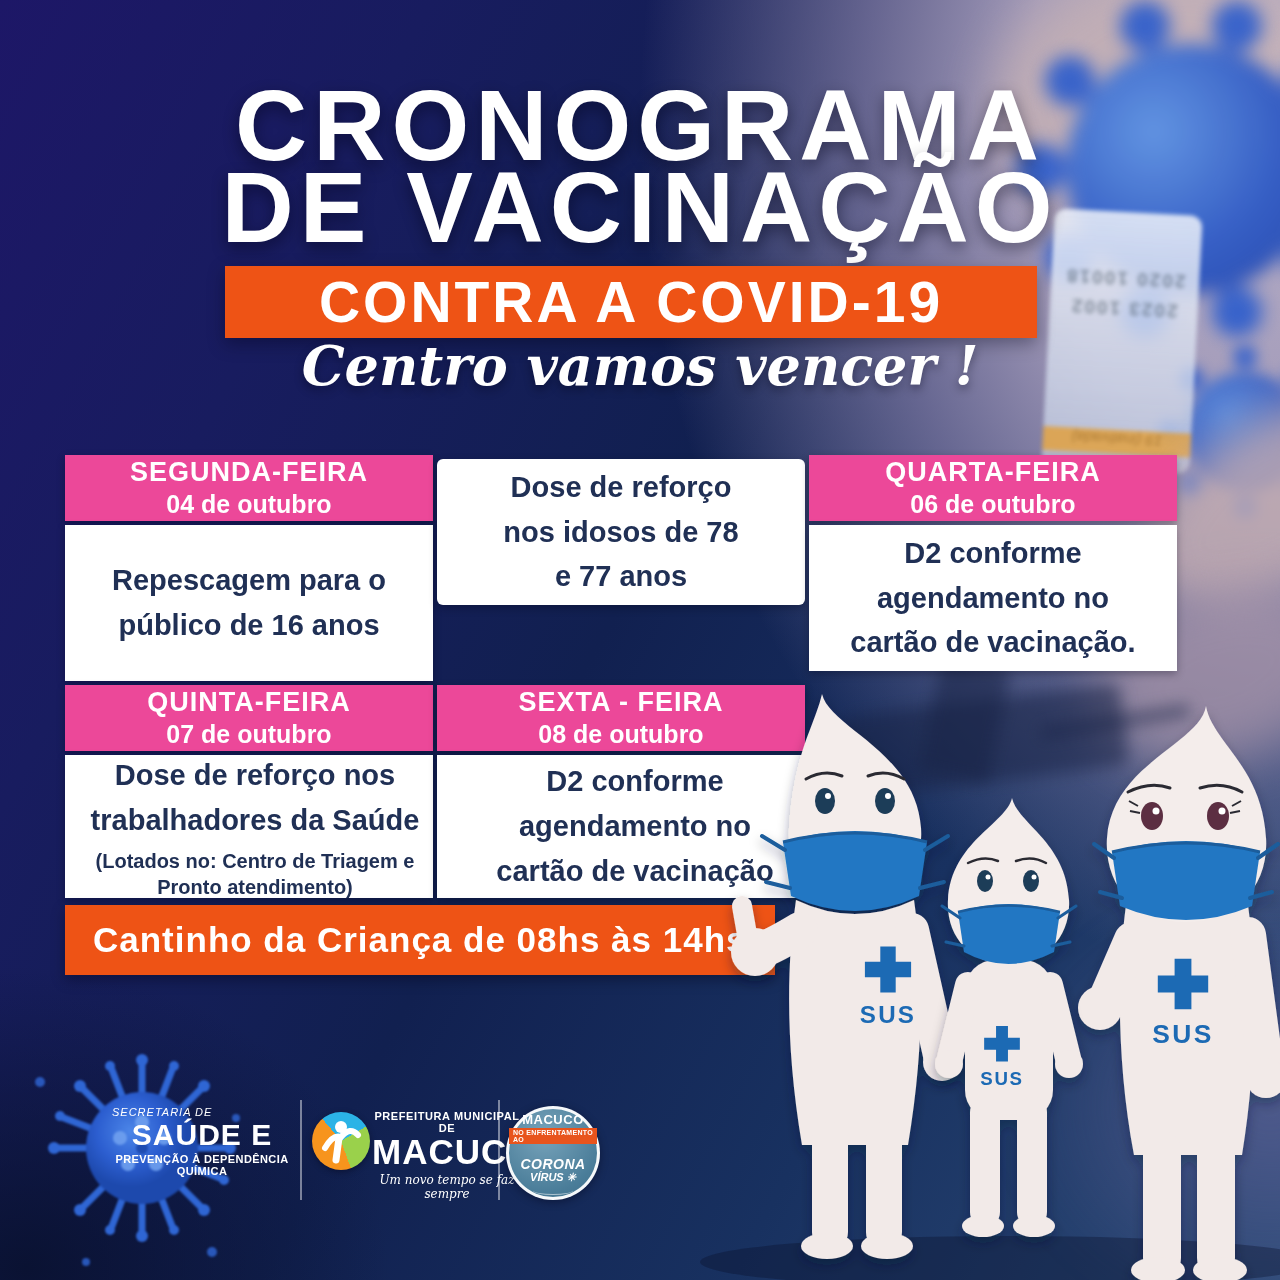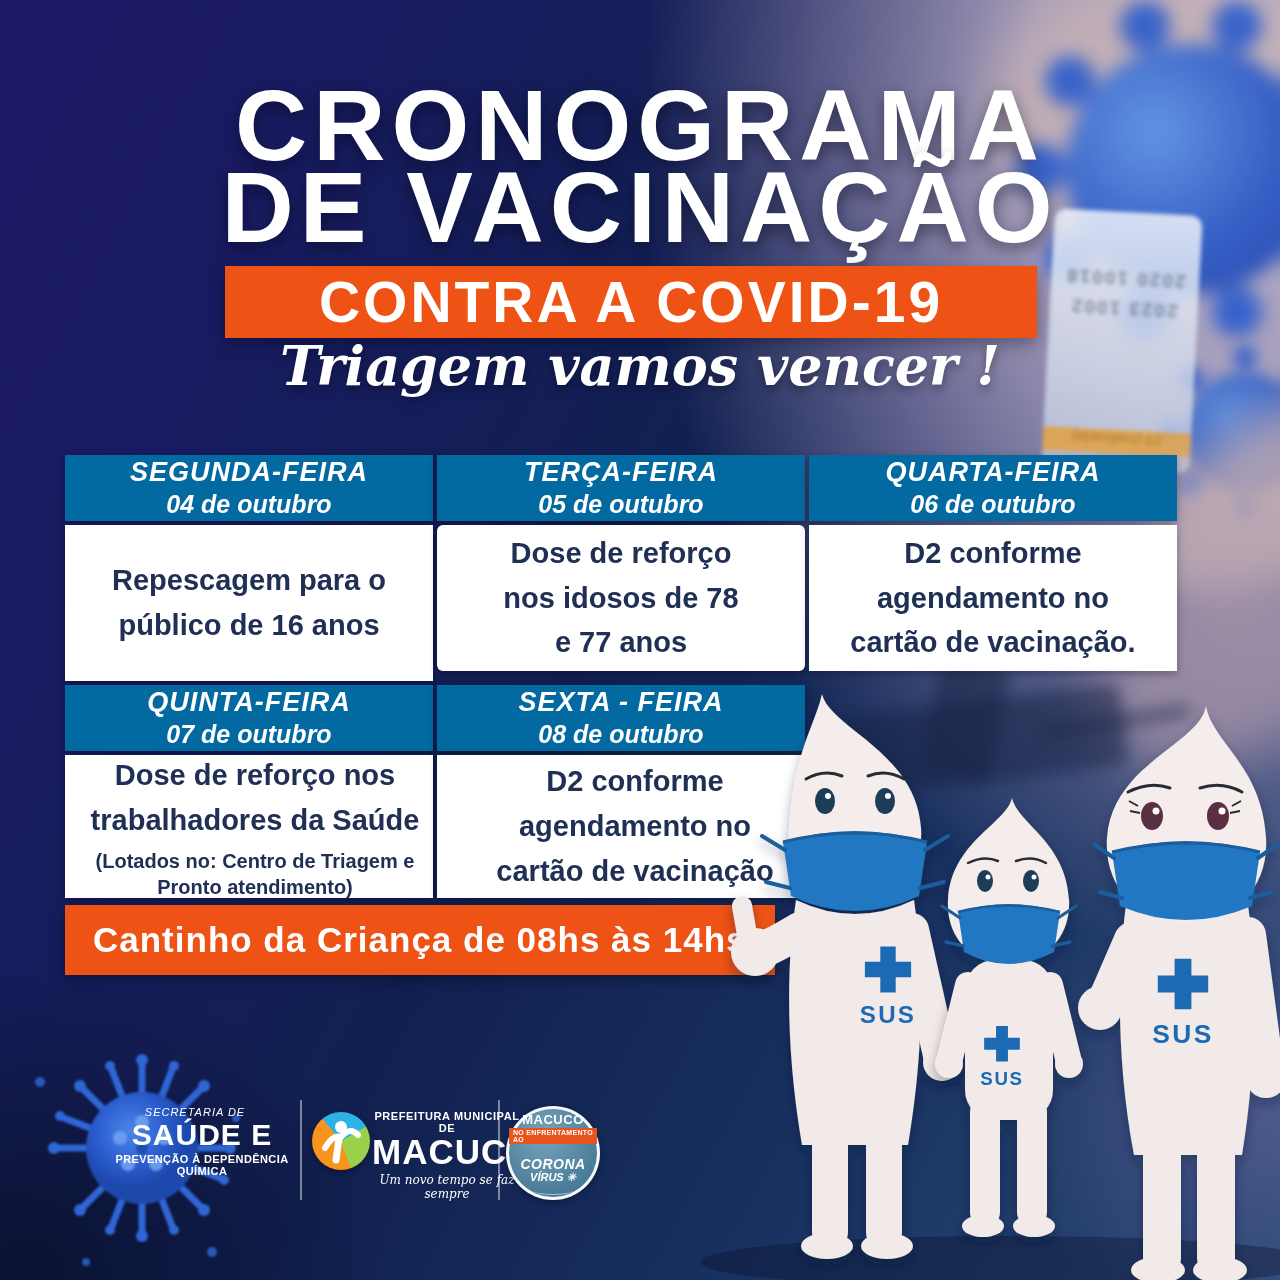--- a/index.html
+++ b/index.html
@@ -54,43 +54,43 @@
     text-shadow:0 6px 16px rgba(0,0,20,.45);}
   .covid-banner{left:225px;top:266px;width:812px;height:72px;z-index:2;background:#ee5315;
     display:flex;align-items:center;justify-content:center;box-shadow:0 6px 16px rgba(0,0,20,.35);}
   .covid-banner span{color:#fff;font-weight:bold;font-size:57px;letter-spacing:3px;}
   .tagline{left:0;top:334px;width:1280px;text-align:center;z-index:2;color:#fff;
     font-family:"DejaVu Serif",serif;font-style:italic;font-weight:600;font-size:54px;
     text-shadow:0 4px 10px rgba(0,0,20,.4);}
 
   
   .card{z-index:2;width:368px;}
-  .card-head{height:66px;background:#0369a1;color:#fff;text-align:center;
+  .card-head{height:66px;background:#ec4899;color:#fff;text-align:center;
     display:flex;flex-direction:column;justify-content:center;gap:2px;
-    box-shadow:0 3px 8px rgba(0,0,20,.3);font-style:italic;}
+    box-shadow:0 3px 8px rgba(0,0,20,.3);}
   .card-day{font-size:27px;font-weight:bold;letter-spacing:1px;}
   .card-date{font-size:25px;font-weight:bold;}
   .card-body{margin-top:4px;background:#fff;color:#203055;text-align:center;
     display:flex;flex-direction:column;align-items:center;justify-content:center;
     font-weight:bold;font-size:29px;line-height:1.55;box-shadow:0 3px 8px rgba(0,0,20,.3);}
   .card-text{max-width:308px;}
   .c1 .card-text{max-width:300px;}
   .c2 .card-text{max-width:250px;}
   .c3 .card-text,.c5 .card-text{max-width:300px;}
   .c4 .card-text{max-width:340px;}
   .card-note{font-size:20px;font-weight:bold;line-height:1.3;max-width:340px;margin-top:6px;}
 
   .kids-banner{left:65px;top:905px;width:710px;height:70px;z-index:2;background:#ee5315;
     display:flex;align-items:center;box-shadow:0 5px 12px rgba(0,0,20,.35);}
   .kids-banner span{color:#fff;font-weight:bold;font-size:35px;letter-spacing:1px;padding-left:28px;}
 
   
   .footer{z-index:2;color:#fff;}
   .sec-block{left:112px;top:1106px;width:180px;text-align:center;}
-  .sec-top{font-size:11px;font-style:italic;letter-spacing:1px;text-align:center;padding-right:14px;}
+  .sec-top{font-size:11px;font-style:italic;letter-spacing:1px;text-align:left;padding-right:14px;}
   .sec-main{font-size:30px;font-weight:bold;letter-spacing:1px;line-height:1.1;}
   .sec-bottom{font-size:11px;font-weight:bold;letter-spacing:.4px;margin-top:2px;}
   .divider{width:2px;height:100px;background:rgba(255,255,255,.45);top:1100px;}
   .d1{left:300px;} .d2{left:498px;}
   .pref-logo{left:312px;top:1112px;width:58px;height:58px;border-radius:50%;
     background:conic-gradient(from -40deg,#2bb3e6 0 100deg,#9ad14b 100deg 200deg,#f7941d 200deg 360deg);
     box-shadow:0 2px 6px rgba(0,0,20,.4);}
   .pref-text{left:372px;top:1110px;width:150px;text-align:center;}
   .pref-top{font-size:11px;font-weight:bold;letter-spacing:.6px;}
   .pref-main{font-size:35px;font-weight:bold;letter-spacing:1px;line-height:1.05;}
@@ -134,36 +134,32 @@
 <div class="abs sil s3"></div>
 <div class="abs blob-purple"></div>
 
 <div class="abs title">
   <div>CRONOGRAMA</div>
   <div>DE VACINAÇÃO</div>
 </div>
 <div class="abs covid-banner">
   <span>CONTRA A COVID-19</span>
 </div>
-<div class="abs tagline">Triagem vamos vencer !</div>
+<div class="abs tagline">Centro vamos vencer !</div>
 
 <div class="abs card c1" style="left:65px;top:455px;">
   <div class="card-head">
     <div class="card-day">SEGUNDA-FEIRA</div>
     <div class="card-date">04 de outubro</div>
   </div>
   <div class="card-body" style="height:156px;">
     <div class="card-text">Repescagem para o público de 16 anos</div>
   </div>
 </div>
 <div class="abs card c2" style="left:437px;top:455px;">
-  <div class="card-head">
-    <div class="card-day">TERÇA-FEIRA</div>
-    <div class="card-date">05 de outubro</div>
-  </div>
   <div class="card-body" style="height:146px;border-radius:6px;">
     <div class="card-text">Dose de reforço nos idosos de 78 e 77 anos</div>
   </div>
 </div>
 <div class="abs card c3" style="left:809px;top:455px;">
   <div class="card-head">
     <div class="card-day">QUARTA-FEIRA</div>
     <div class="card-date">06 de outubro</div>
   </div>
   <div class="card-body" style="height:146px;">

